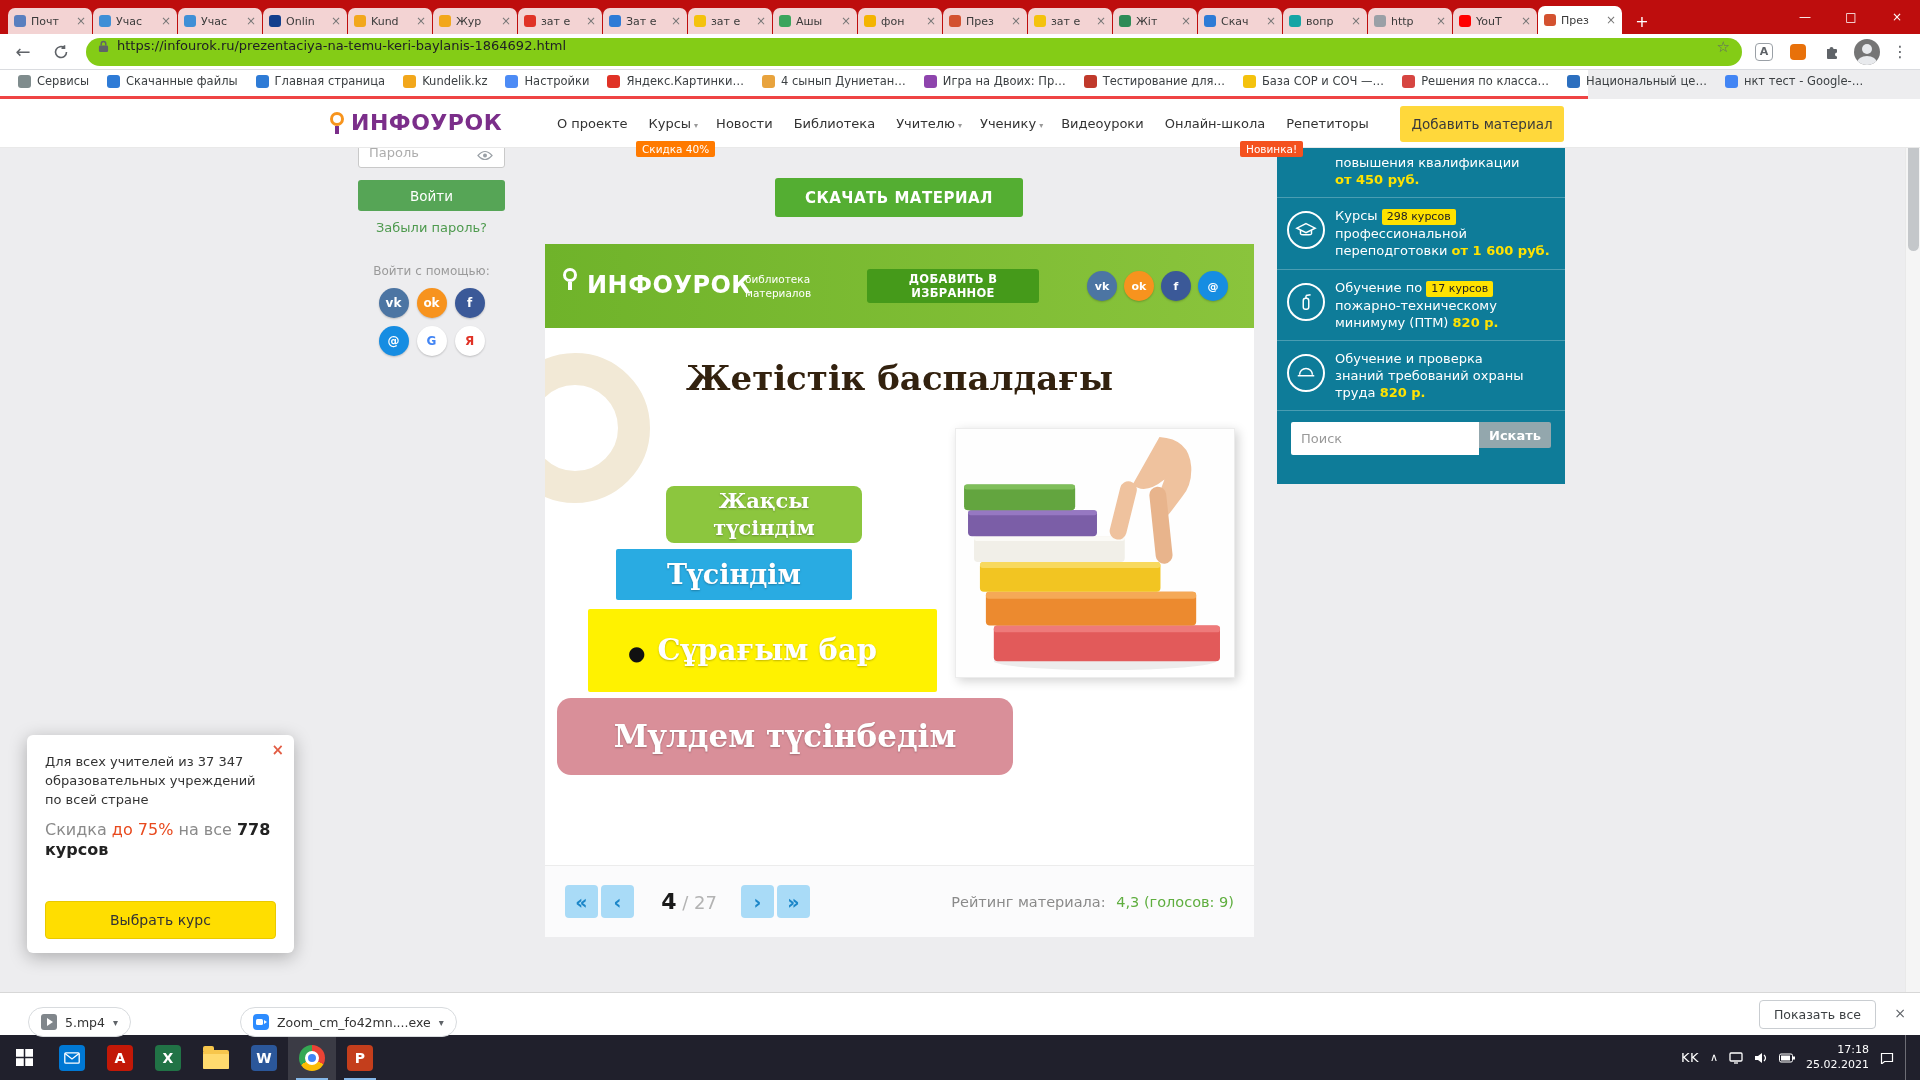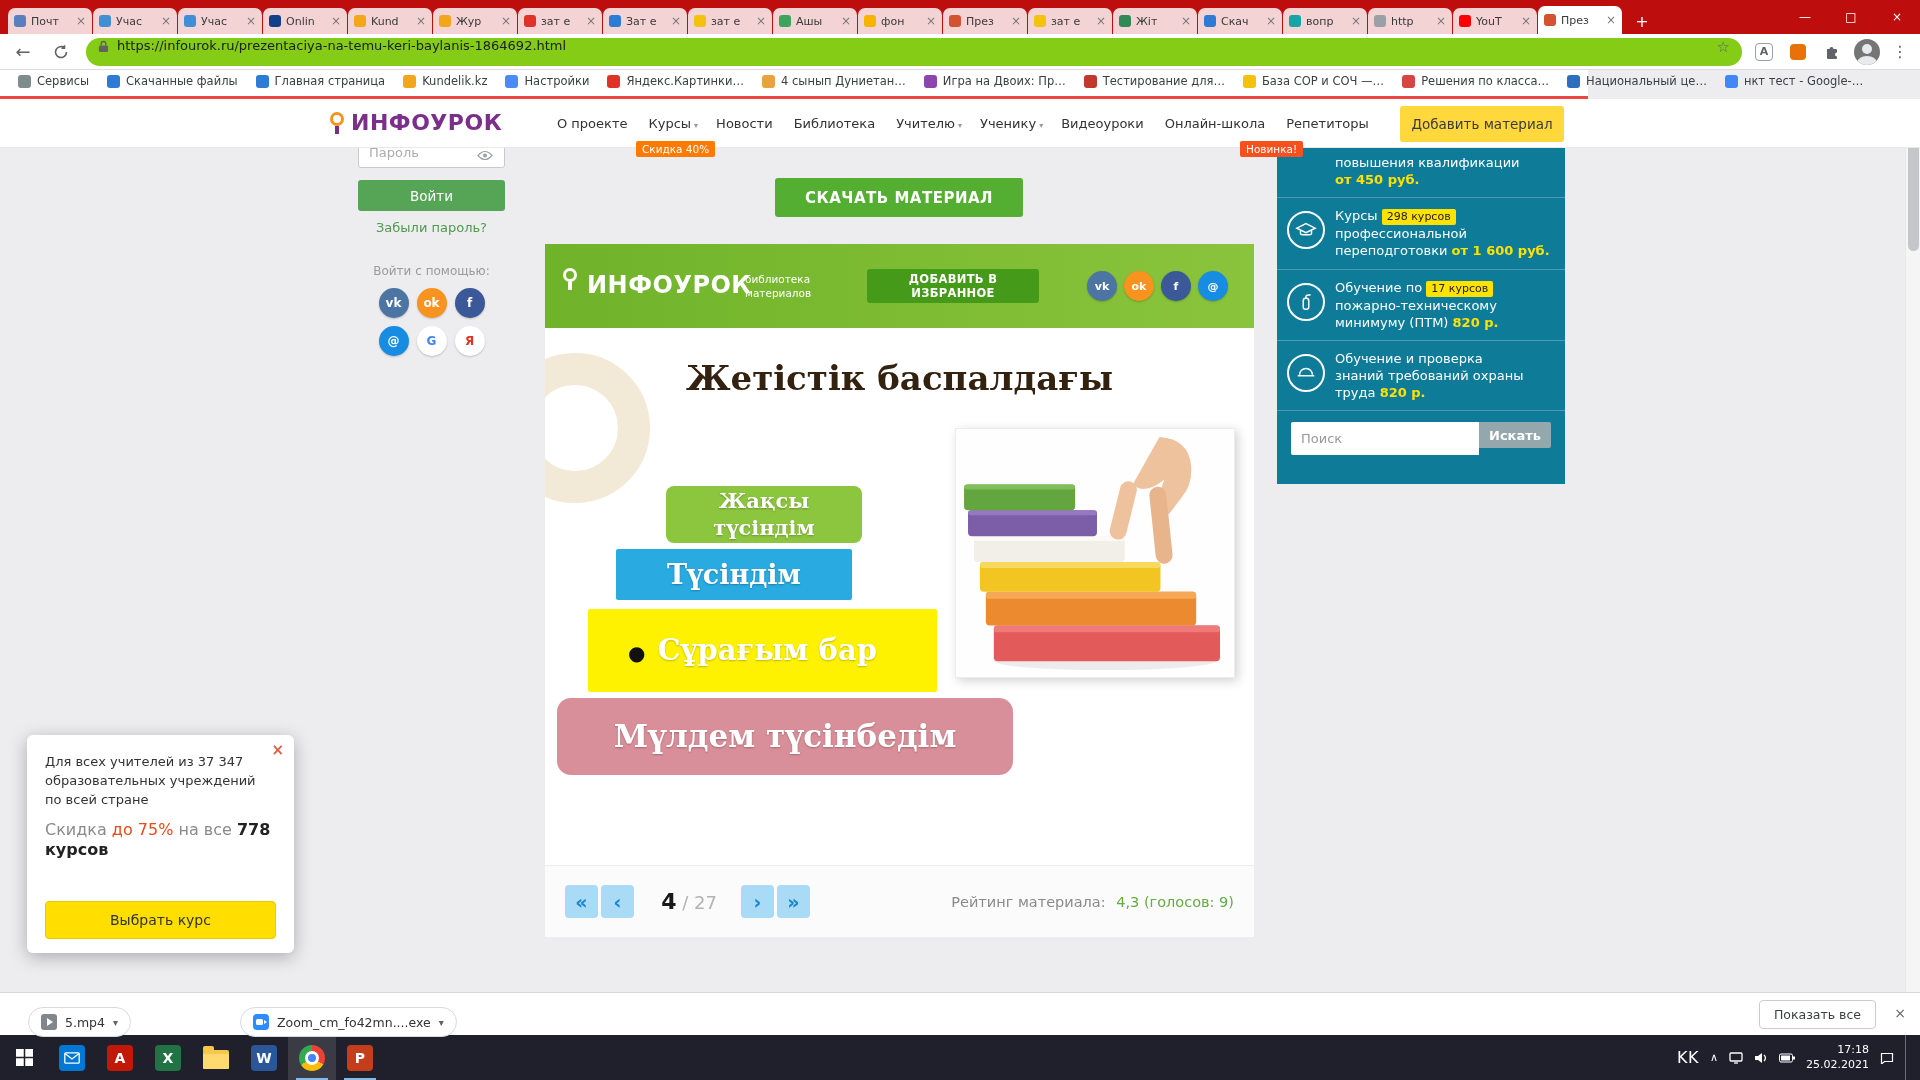--- a/index.html
+++ b/index.html
@@ -150,21 +150,21 @@
   .tb-cell{width:48px;display:flex;align-items:center;justify-content:center;position:relative;cursor:pointer}
   .tb-open::after{content:"";position:absolute;left:8px;right:8px;bottom:0;height:2.5px;background:#86B8E8}
   .tb-active{background:rgba(255,255,255,.12)}
   .tile{width:26px;height:26px;border-radius:4px;color:#fff;font-size:14px;font-weight:bold;display:flex;align-items:center;justify-content:center}
   .folder{width:26px;height:19px;background:#F7C64C;border-radius:2px;position:relative;margin-top:4px}
   .folder::before{content:"";position:absolute;top:-4px;left:0;width:11px;height:5px;background:#F7C64C;border-radius:2px 2px 0 0}
   .folder::after{content:"";position:absolute;left:0;right:0;top:4px;bottom:0;background:#FFDA6E;border-radius:1px}
   .chrome-ball{width:26px;height:26px;border-radius:50%;background:conic-gradient(#EA4335 0 33%,#FBBC05 0 66%,#34A853 0 100%);position:relative}
   .chrome-ball::after{content:"";position:absolute;inset:6px;border-radius:50%;background:#4285F4;border:3px solid #fff}
   .tray{position:absolute;right:4px;top:0;height:45px;display:flex;align-items:center;gap:11px;padding-right:6px}
-  .tray-lang{font-size:16px;color:#fff;letter-spacing:.5px}
+  .tray-lang{font-size:13px;color:#fff;letter-spacing:.5px}
   .tray-ic{color:#fff;font-size:11px;display:flex;align-items:center;cursor:pointer}
   .clock{display:flex;flex-direction:column;align-items:flex-end;color:#fff;font-size:11px;line-height:1.35;cursor:pointer}
   .sliver{width:5px;height:45px;border-left:1px solid rgba(255,255,255,.35)}
 </style>
 </head>
 <body>
 
 <div id="screen">
 
   <div id="titlebar">

